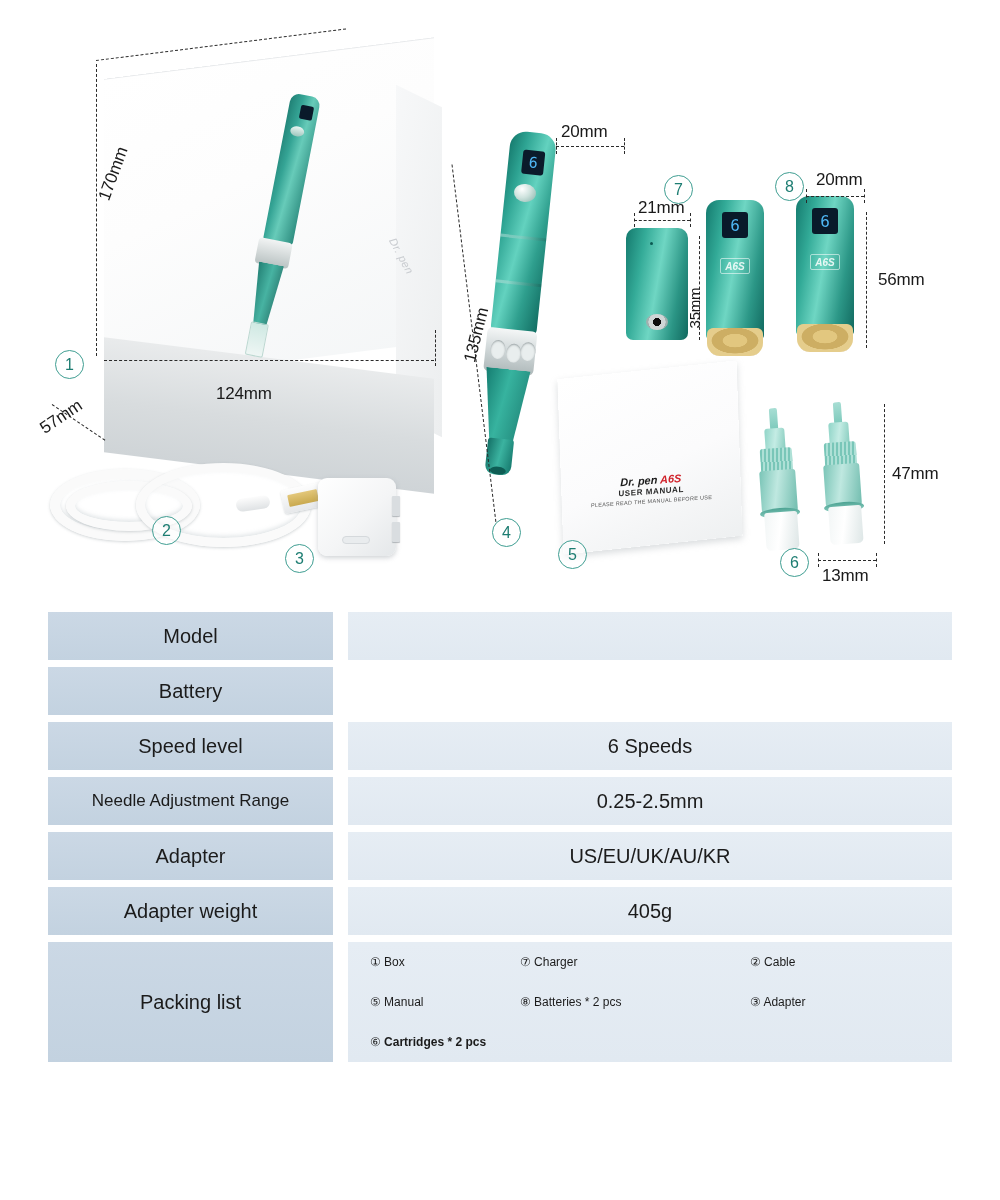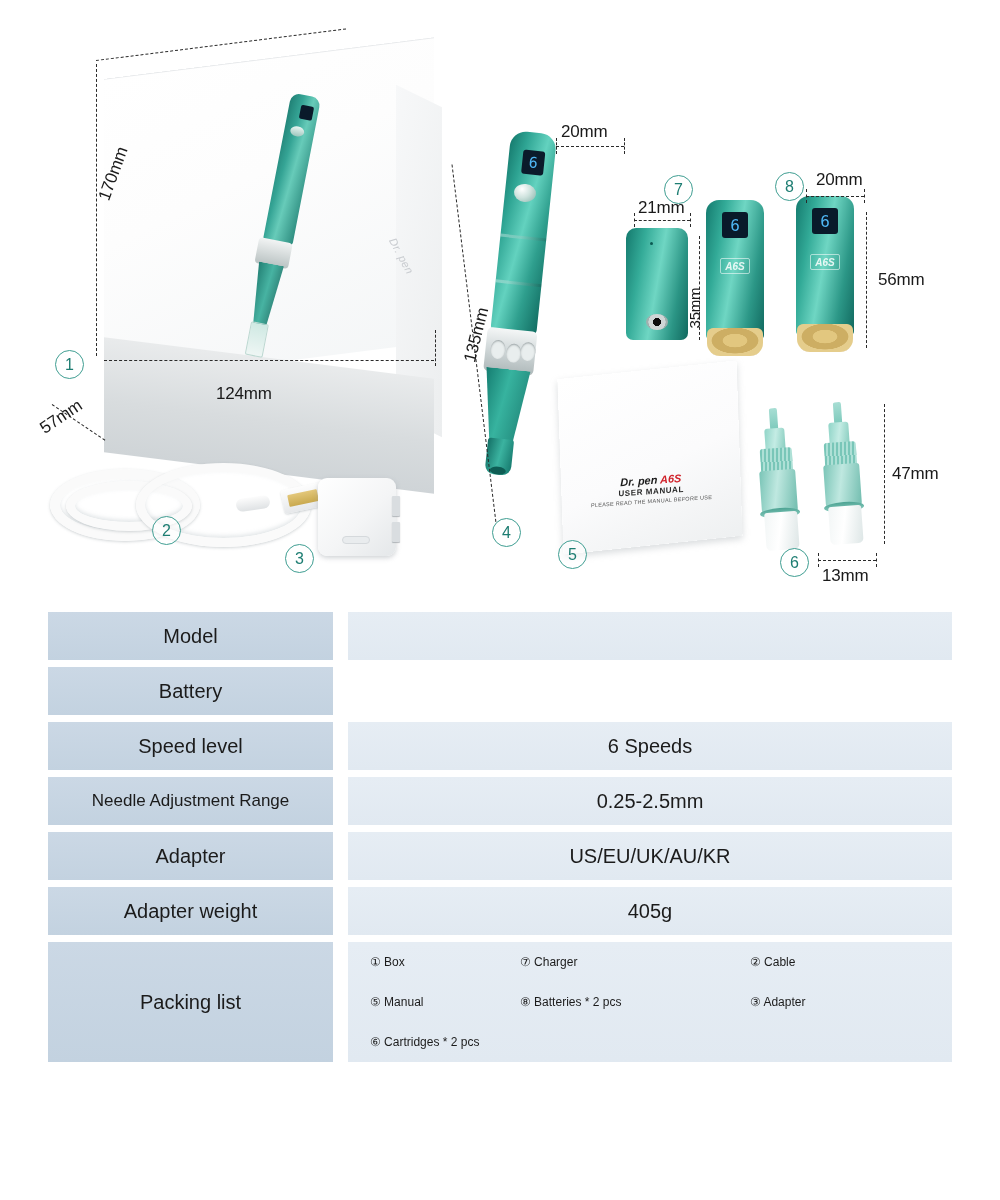--- a/index.html
+++ b/index.html
@@ -451,19 +451,19 @@
     <div class="row">
       <div class="cell-label tall">Packing list</div>
       <div class="cell-value tall">
         <div class="packing-grid">
           <span><b style="font-weight: normal;">①</b> <b style="font-weight: normal;">Box</b></span>
           <span><b style="font-weight: normal;">⑦</b> <b style="font-weight: normal;">Charger</b></span>
           <span><b style="font-weight: normal;">②</b> <b style="font-weight: normal;">Cable</b></span>
           <span><b style="font-weight: normal;">⑤</b> <b style="font-weight: normal;">Manual</b></span>
           <span><b style="font-weight: normal;">⑧</b> <b style="font-weight: normal;">Batteries * 2 pcs</b></span>
           <span><b style="font-weight: normal;">③</b> <b style="font-weight: normal;">Adapter</b></span>
-          <span><b style="font-weight: normal;">⑥</b> <b style="font-weight: normal;">Cartridges * 2 pcs</b></span>
+          <span><b style="font-weight: normal;">⑥</b> <b style="font-weight: bold;">Cartridges * 2 pcs</b></span>
           <span><b style="font-weight: normal;"></b> <b style="font-weight: normal;"></b></span>
         </div>
       </div>
     </div>
   </div>
 </div>
 
 </body></html>

